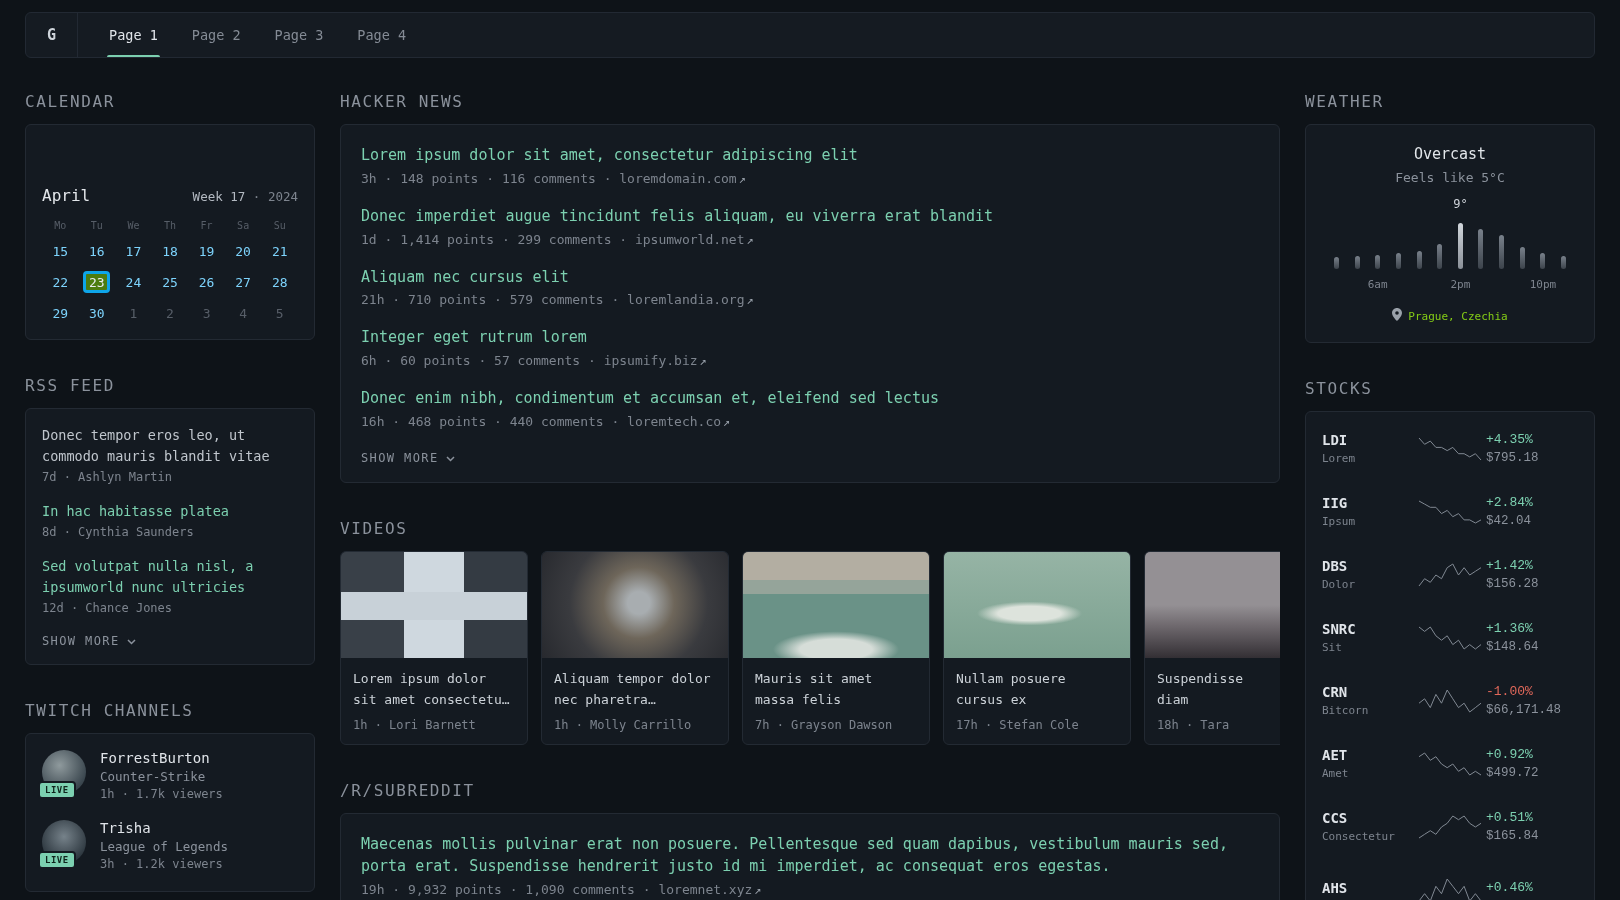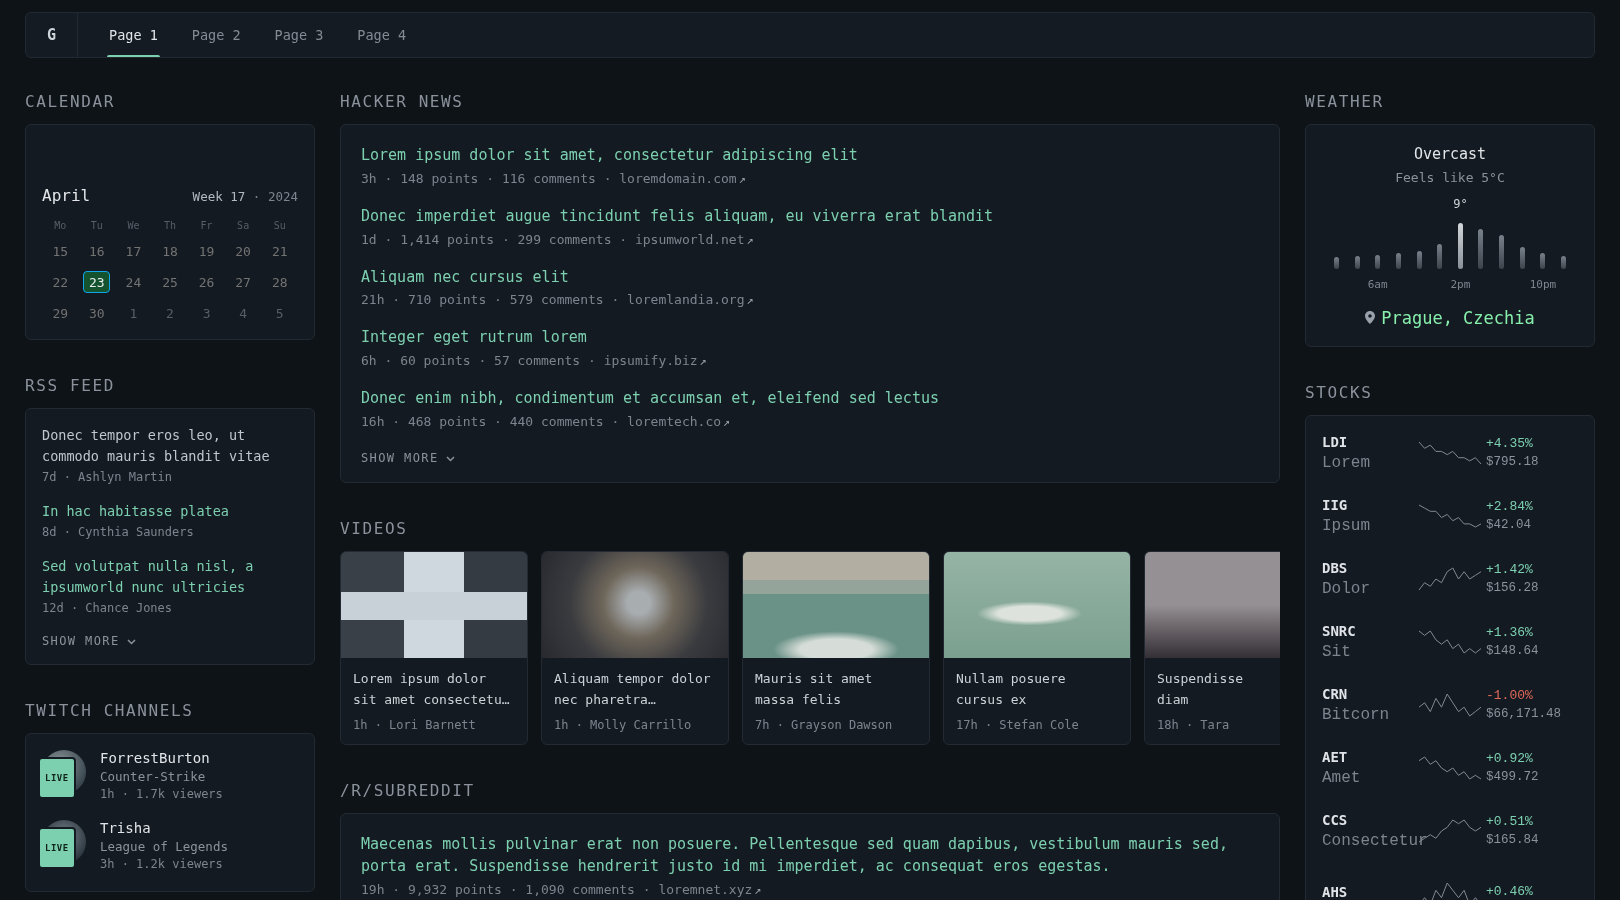--- a/index.html
+++ b/index.html
@@ -30,43 +30,43 @@
   .sec-title { font-size:16px; font-weight:normal; letter-spacing:1.6px; color:#8b929c; margin-bottom:13px; }
   .card { background:#141a21; border:1px solid #232a33; border-radius:6px; }
   
   .cal-card { padding:16px 16px 15px; }
   .cal-head { display:flex; justify-content:space-between; align-items:baseline; margin-bottom:15px; }
   .cal-month { font-size:16px; color:#e2e6ea; }
   .cal-meta { font-size:12.5px; color:#b4bac2;margin-top:48px; }
   .cal-meta .sep,.cal-meta .year { color:#7d848e; }
   .cal-grid { display:grid; grid-template-columns:repeat(7,1fr); row-gap:9px; justify-items:center; }
   .cal-dow { font-size:10px; color:#575e68; align-self:center; }
-  .cal-cell { font-size:13px; color:#737373; width:27px; height:22px; display:flex;
+  .cal-cell { font-size:13px; color:#7dd3fc; width:27px; height:22px; display:flex;
               align-items:center; justify-content:center; border-radius:4px; }
-  .cal-cell.sel { background:#14532d; border:1px solid #0ea5e9; color:#e8ecef; }
+  .cal-cell.sel { background:#4d7c0f; border:3px solid #0ea5e9; color:#e8ecef; }
   .cal-cell.dim { color:#575e68; }
   
   .pad-card { padding:16px; }
   .feed-item { margin-bottom:17px; }
   .feed-link { font-size:13.5px; line-height:1.55; color:var(--accent); cursor:pointer; display:block; }
   .feed-link.read { color:#c0c6cd; }
   .feed-meta { font-size:12px; color:#7d848e; margin-top:3px; }
   .show-more { display:inline-flex; align-items:center; gap:7px; font-size:12px; letter-spacing:1.4px;
                color:#8b929c; cursor:pointer; margin-top:2px; }
   .show-more svg { margin-top:1px; }
   
   .channel { display:flex; gap:14px; margin-bottom:19px; cursor:pointer; }
   .channel:last-child { margin-bottom:4px; }
   .avatar-wrap { position:relative; flex:none; width:44px; height:44px; }
   .avatar { width:44px; height:44px; border-radius:50%; }
   .av1 { background:radial-gradient(circle at 40% 35%, #8f9a9d, #3c4850 70%, #242d34); }
   .av2 { background:radial-gradient(circle at 50% 38%, #76828a, #2a343c 75%); }
   .av3 { background:radial-gradient(circle at 50% 42%, #d9c6a4, #8e7e62 78%); }
   .live-badge { position:absolute; left:-4px; bottom:-5px; background:var(--accent); color:#0f231b;
-                font-size:9px; font-weight:bold; letter-spacing:.5px; padding:14px 5px;
+                font-size:9px; font-weight:bold; letter-spacing:.5px; padding:2px 5px;
                 border-radius:4px; border:2px solid #141a21; }
   .channel-name { font-size:14px; color:#e0e4e9; }
   .channel-cat { font-size:12.5px; color:#8b929c; margin-top:3px; }
   .channel-meta { font-size:12px; color:#7d848e; margin-top:3px; }
   
   .news-card { padding:20px 20px 17px; }
   .news-item { margin-bottom:20px; }
   .news-title { color:var(--accent); font-size:15px; line-height:1.45; cursor:pointer; display:block; }
   .item-meta { margin-top:4px; font-size:13px; color:#7d848e; }
   .item-meta .domain { color:#7d848e; cursor:pointer; }
@@ -94,28 +94,28 @@
   .w-chart { position:relative; margin-top:12px; padding:22px 8px 0; }
   .w-bars { display:flex; align-items:flex-end; justify-content:space-between; height:50px; }
   .wbar { width:5px; border-radius:3px; background:linear-gradient(180deg,#79818b,#3c434b); }
   .wbar.hi { background:linear-gradient(180deg,#d2d7dc,#8a9098); }
   .w-peak { position:absolute; top:0; left:54.2%; transform:translateX(-50%);
             font-size:12px; color:#cfd4da; }
   .w-times { position:relative; height:15px; margin-top:9px; font-size:11px; color:#7d848e; }
   .w-times span { position:absolute; transform:translateX(-50%); }
   .w-time-0 { left:20.8%; } .w-time-1 { left:54.2%; } .w-time-2 { left:87.5%; }
   .w-loc { margin-top:15px; display:flex; align-items:center; justify-content:center; gap:6px;
-           font-size:17px; color:#86efac; }
+           font-size:11px; color:#84cc16; }
   .w-loc svg { color:#9aa1aa; }
   
   .stocks-card { padding:5px 16px; }
   .stock-row { display:flex; align-items:center; height:63px; cursor:pointer; }
   .stock-id { width:92px; flex:none; }
   .stock-ticker { font-size:14px; font-weight:bold; color:#e0e4e9; }
-  .stock-name { font-size:16px; color:#7d848e; margin-top:4px;font-family:Liberation Mono, monospace; }
+  .stock-name { font-size:11px; color:#7d848e; margin-top:4px; }
   .stock-spark { flex:1; display:flex; justify-content:center; color:#7e858e; }
   .stock-right { width:92px; flex:none; text-align:left;font-family:Liberation Mono, monospace; }
   .stock-change { font-size:13px; color:var(--accent); }
   .stock-change.neg { color:var(--negative); }
   .stock-price { font-size:12.5px; color:#8b929c; margin-top:4px; }
 </style>
 </head>
 <body style="--accent: #7cd0b0; --negative: #e0685a;">
 
 <header class="topbar">

